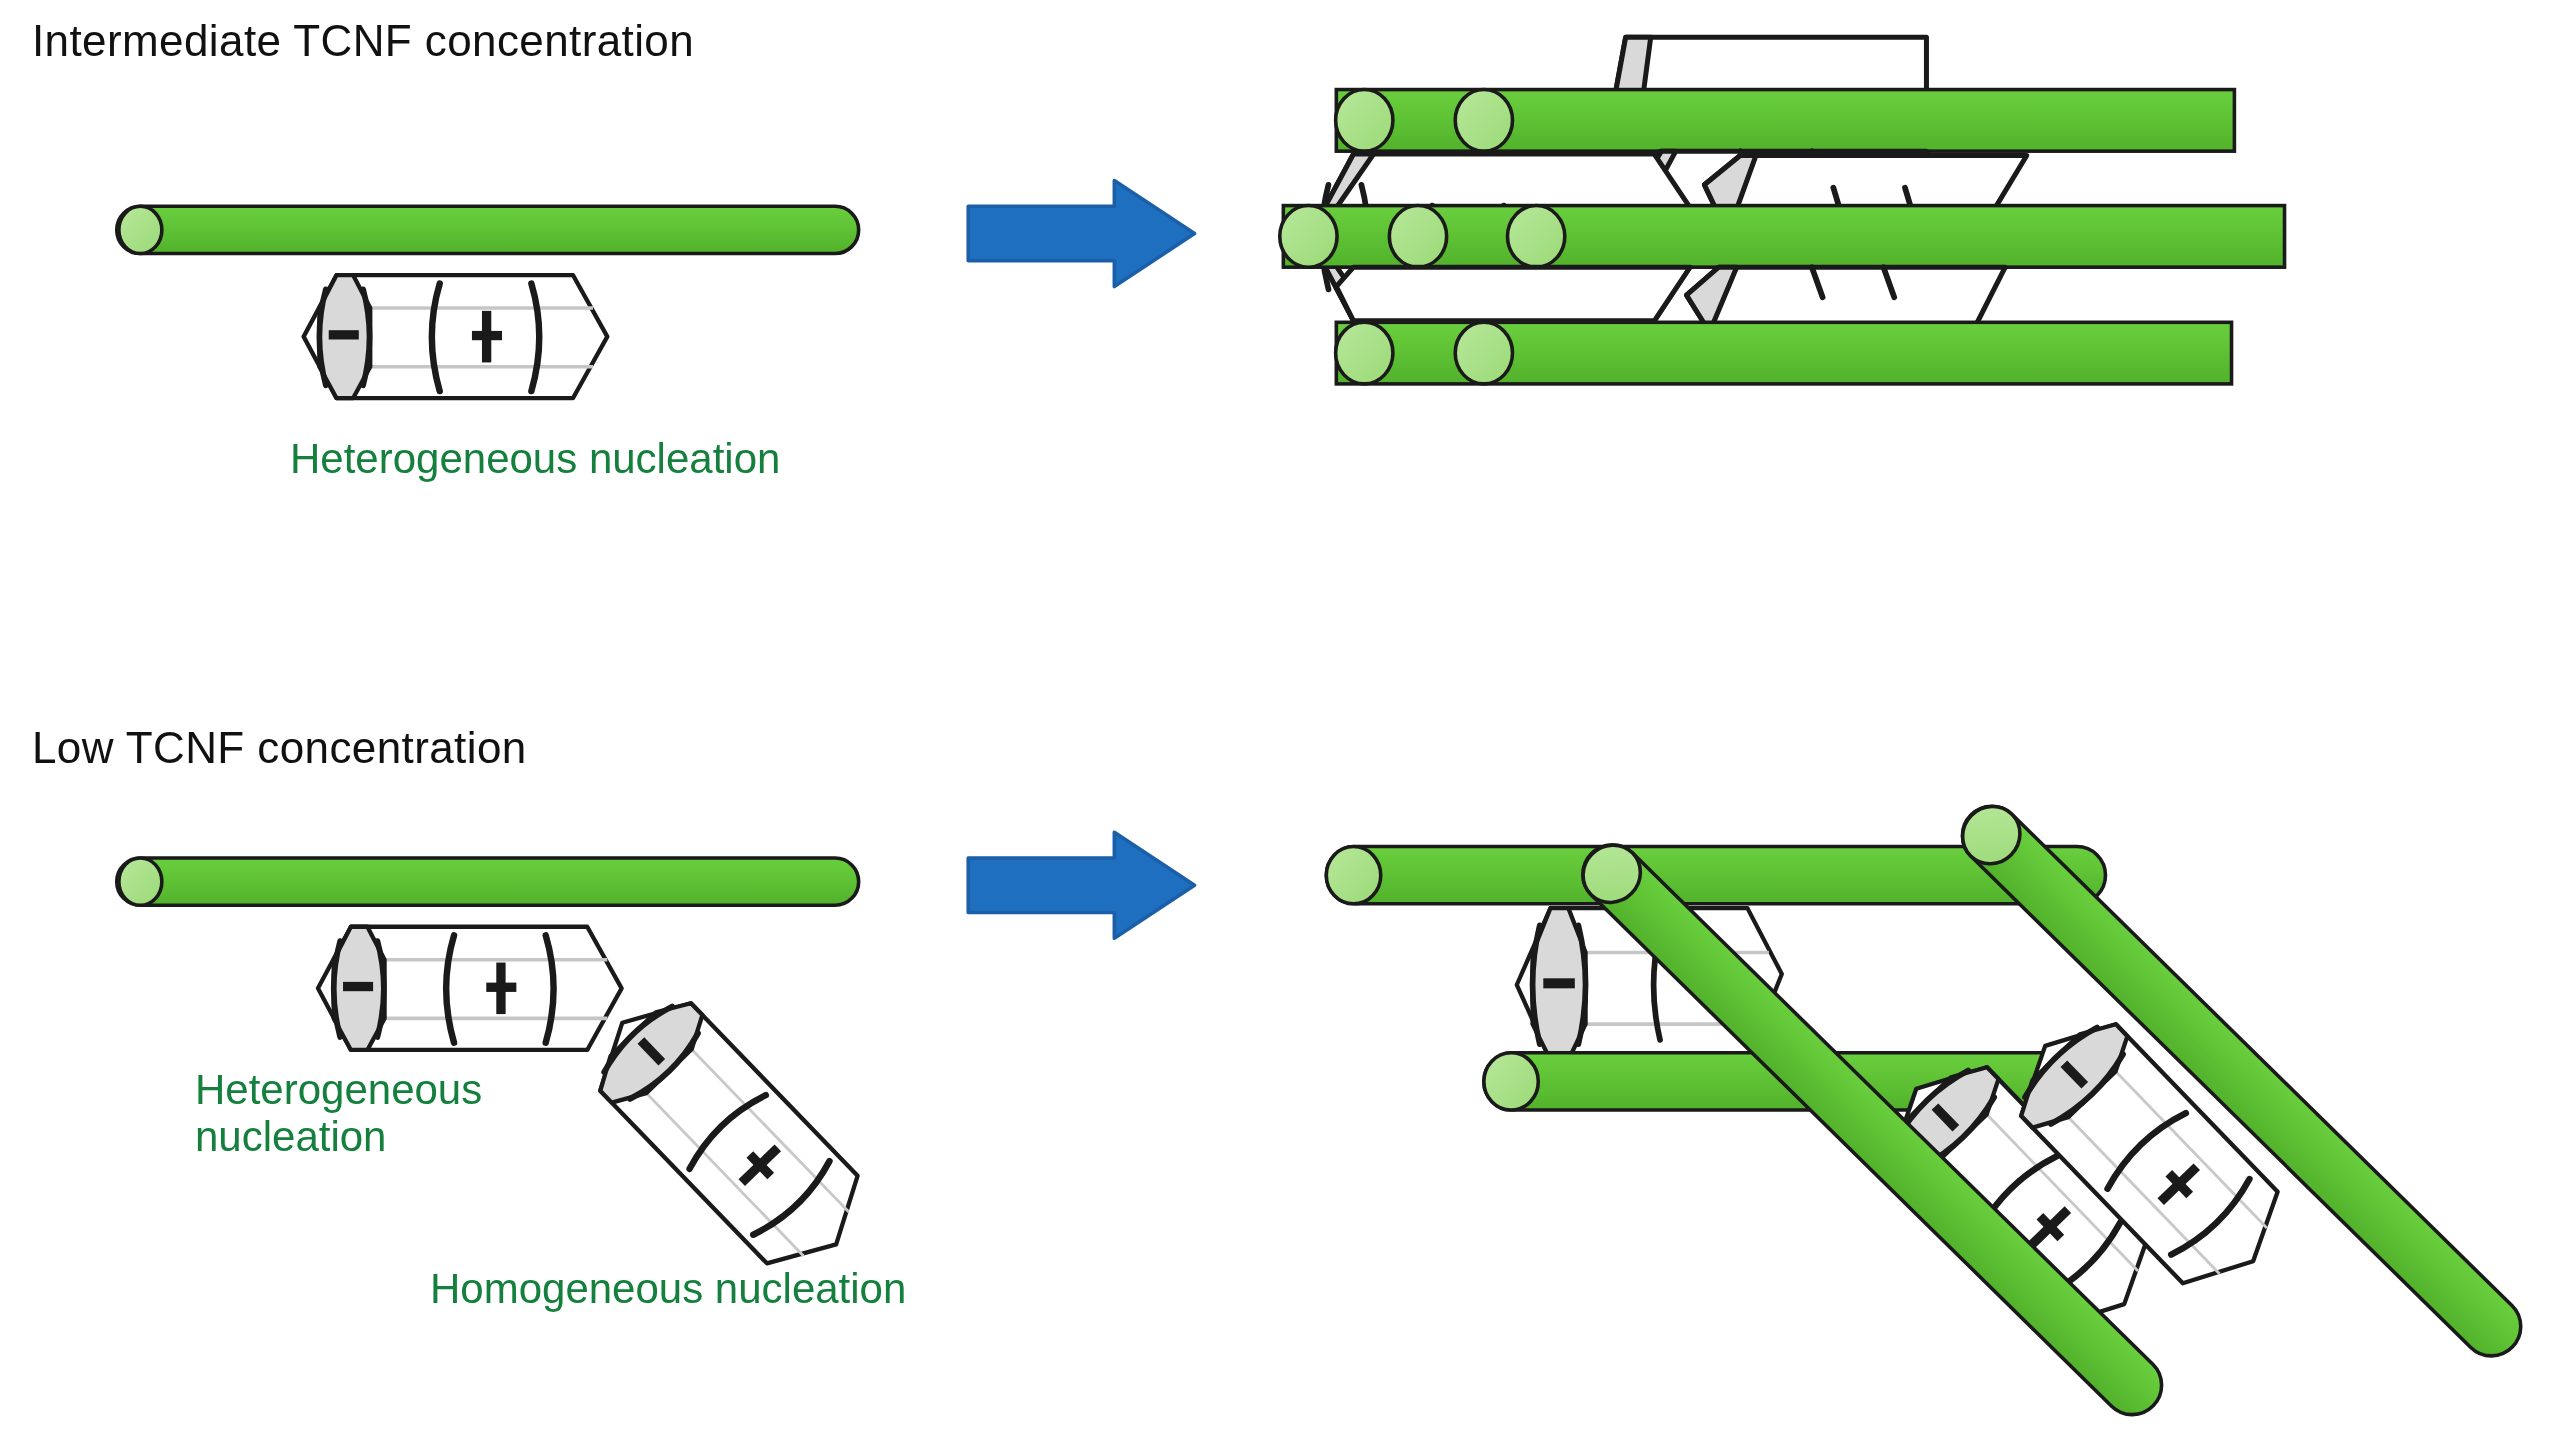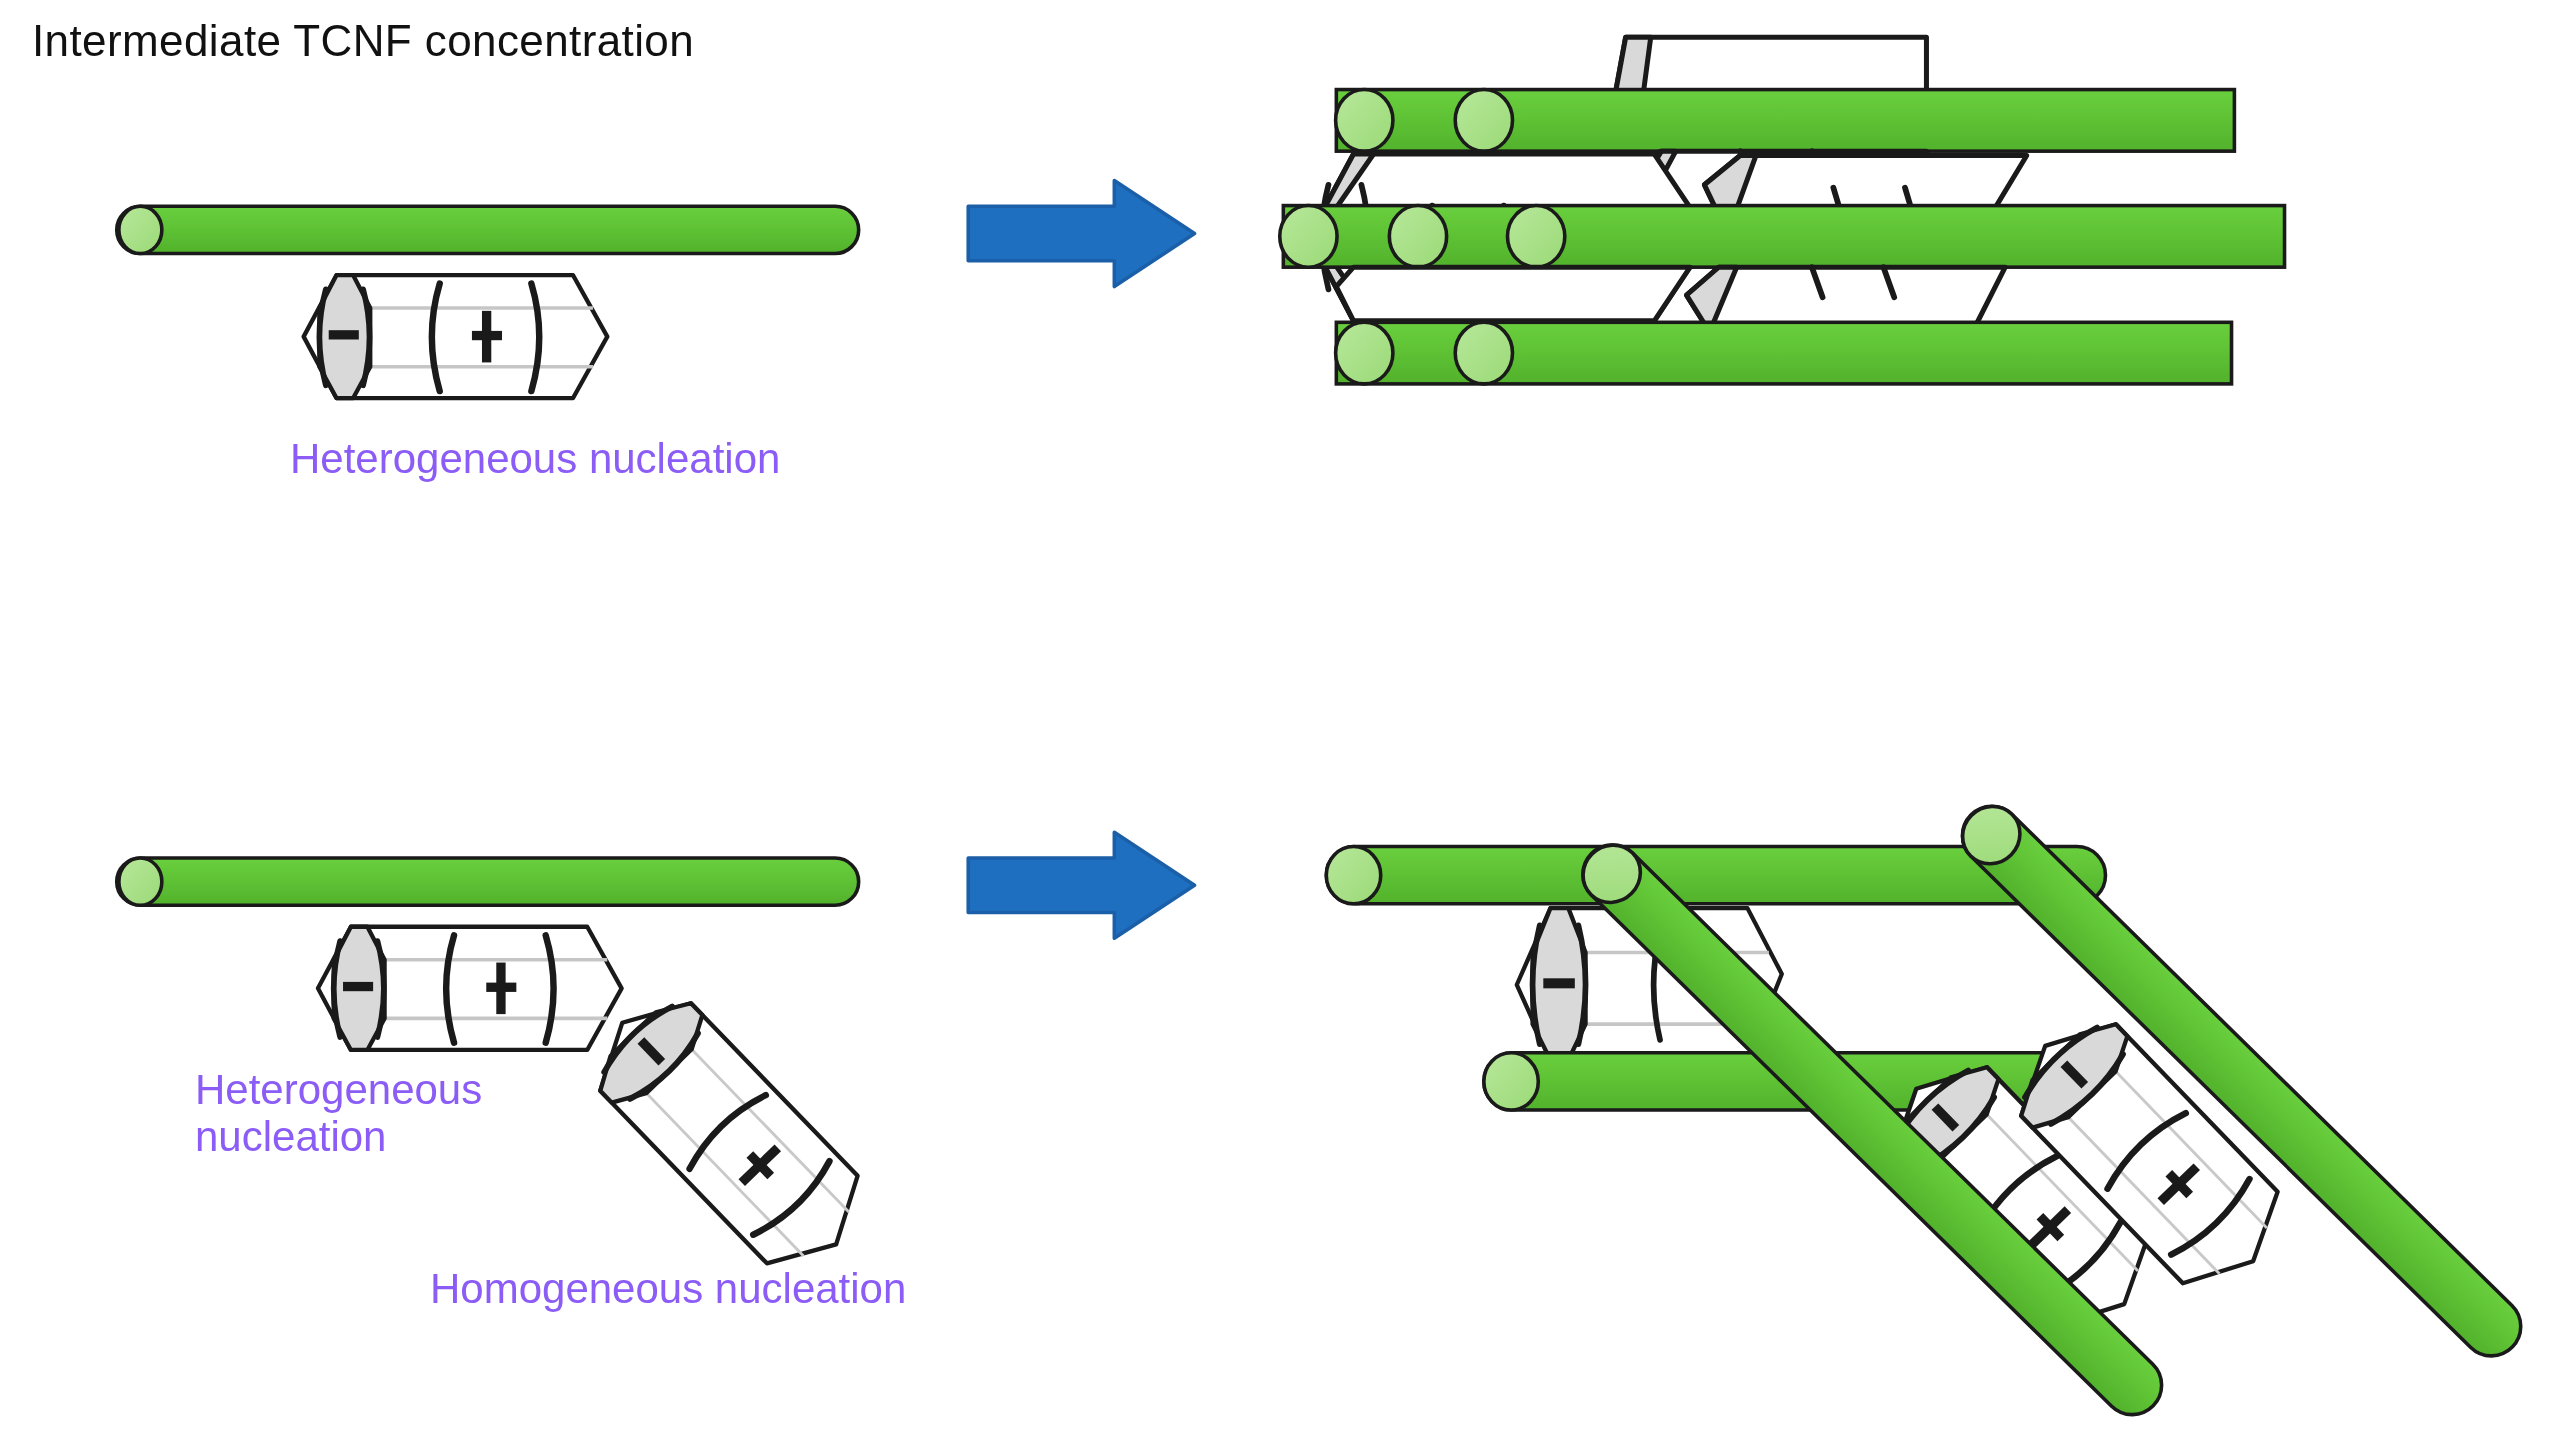--- a/index.html
+++ b/index.html
@@ -1,21 +1,21 @@
 <!DOCTYPE html>
 <html style="font-size:11.5px"><head>
 <meta charset="utf-8">
 <style>
   html,body{margin:0;padding:0;background:#ffffff;}
   body{width:2576px;height:1446px;overflow:hidden;
        font-family:"Liberation Sans","DejaVu Sans",sans-serif;}
   #stage{position:relative;width:2121px;height:1446px;background:#ffffff;}
   svg.layer{position:absolute;left:0;top:0;width:2576px;height:1446px;}
   .heading{position:absolute;font-size:44px;color:#111111;white-space:nowrap;letter-spacing:0.4px;}
-  .caption{position:absolute;font-size:42px;color:#8b5cf6;white-space:nowrap;}
+  .caption{position:absolute;font-size:42px;color:#15803d;white-space:nowrap;}
   .caption.two-line{white-space:normal;line-height:1.12;}
 </style>
 </head>
 <body>
 
 <div id="stage">
 
   <div class="heading" id="title-intermediate" style="left:32px;top:15.8px;">Intermediate  TCNF  concentration</div>
 
   <svg class="layer" viewBox="0 0 3597 2019" xmlns="http://www.w3.org/2000/svg">
@@ -112,20 +112,21 @@
 
     <g>
       <rect x="1866" y="450" width="1250" height="86" fill="url(#fibG)" stroke="#1a1a1a" stroke-width="5"></rect>
       <ellipse cx="1905" cy="493" rx="40" ry="43" fill="url(#capG)" stroke="#1a1a1a" stroke-width="5"></ellipse>
       <ellipse cx="2072" cy="493" rx="40" ry="43" fill="url(#capG)" stroke="#1a1a1a" stroke-width="5"></ellipse>
     </g>
   </svg>
 
   <div class="caption" id="cap-hetero-top" style="left:290px;top:435px;">Heterogeneous nucleation</div>
 
+  <div class="heading" id="title-low" style="left:32px;top:723px;">Low  TCNF  concentration</div>
 
   <svg class="layer" viewBox="0 0 3597 2019" xmlns="http://www.w3.org/2000/svg">
 
     <g>
       <rect x="163" y="1198" width="1036" height="66" rx="33" ry="33" fill="url(#fibG)" stroke="#1a1a1a" stroke-width="5"></rect>
       <ellipse cx="196" cy="1231" rx="30" ry="33" fill="url(#capG)" stroke="#1a1a1a" stroke-width="5"></ellipse>
     </g>
 
     <g>
       <path d="M 490,1294 L 820,1294 L 868,1380 L 820,1466 L 490,1466 L 444,1380 Z" fill="#ffffff" stroke="#1a1a1a" stroke-width="6" stroke-linejoin="round"></path>

